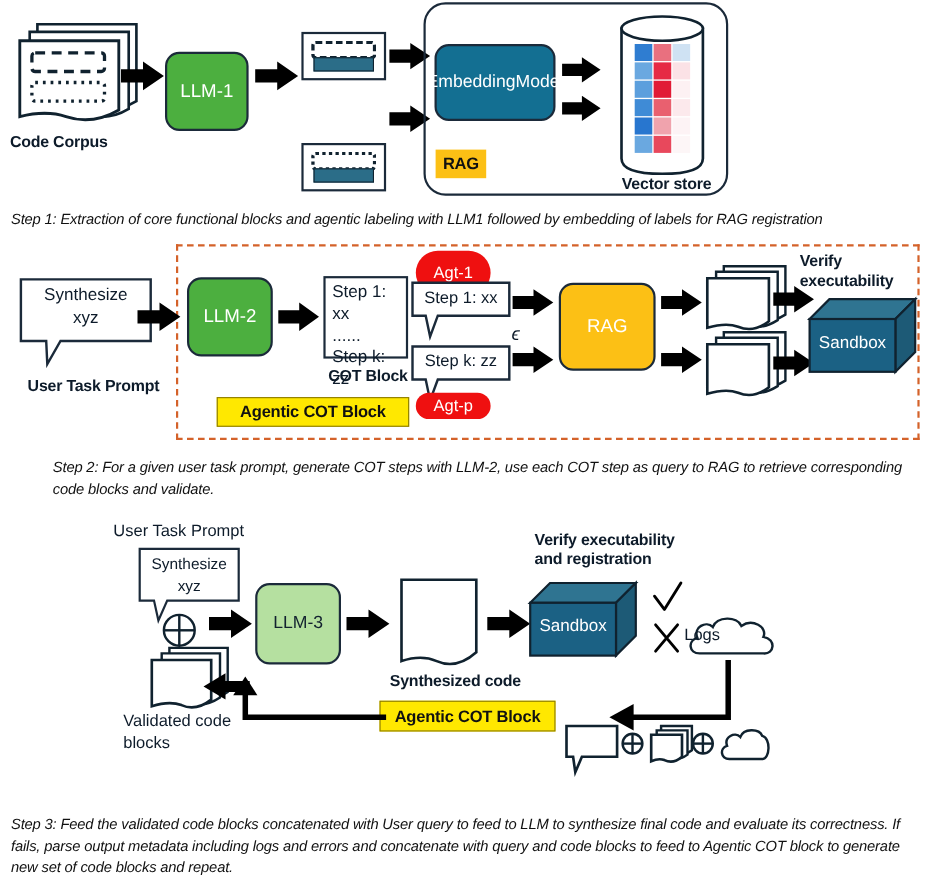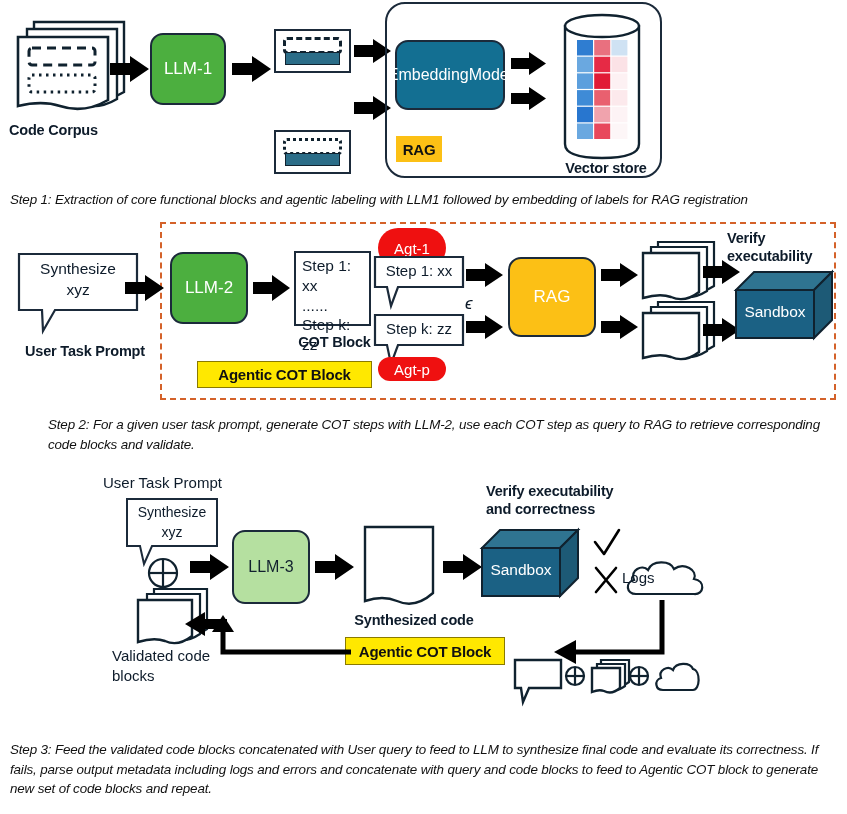--- a/index.html
+++ b/index.html
@@ -70,21 +70,21 @@
     </svg>
   </div>
   <div class="abs lbl-bold" style="left:9px;top:122px;width:130px;">Code Corpus</div>
 
   <div class="abs" style="left:110px;top:55px;">
     <svg width="40" height="28" viewBox="0 0 40 28">
         <path d="M0 8 H20 V1 L39 14 L20 27 V20 H0 Z" fill="#000"></path>
       </svg>
   </div>
 
-  <div class="abs rbox green" style="left:150px;top:33px;width:76px;height:72px;">LLM-1</div>
+  <div class="abs rbox green" style="left:150px;top:47px;width:76px;height:72px;">LLM-1</div>
 
   <div class="abs" style="left:232px;top:55px;">
     <svg width="40" height="28" viewBox="0 0 40 28">
         <path d="M0 8 H20 V1 L39 14 L20 27 V20 H0 Z" fill="#000"></path>
       </svg>
   </div>
 
   <div class="abs blkcard" style="left:274px;top:29px;width:77px;height:44px;">
     <div class="inner dashed"></div>
     <div class="bar"></div>
@@ -338,21 +338,21 @@
   <div class="abs lbl-bold" style="left:334px;top:142px;width:160px;text-align:center;">Synthesized code</div>
 
   <div class="abs" style="left:443px;top:83px;">
     <svg width="40" height="28" viewBox="0 0 40 28">
         <path d="M0 8 H20 V1 L39 14 L20 27 V20 H0 Z" fill="#000"></path>
       </svg>
   </div>
 
   <div class="abs lbl-bold" style="left:486px;top:12px;width:190px;line-height:18px;">
     <div>Verify executability</div>
-    <div>and correctness</div>
+    <div>and registration</div>
   </div>
 
   <div class="abs" style="left:480px;top:58px;width:100px;height:72px;">
     <svg width="100" height="72" viewBox="0 0 100 72">
       <polygon points="2,20 20,2 98,2 80,20" fill="#2f7491" stroke="#10222f" stroke-width="2"></polygon>
       <polygon points="80,20 98,2 98,50 80,68" fill="#1d5a76" stroke="#10222f" stroke-width="2"></polygon>
       <rect x="2" y="20" width="78" height="48" fill="#1b6184" stroke="#10222f" stroke-width="2"></rect>
     </svg>
     <div class="abs" style="left:2px;top:33px;width:78px;text-align:center;color:#fff;font-size:15.5px;">Sandbox</div>
   </div>

